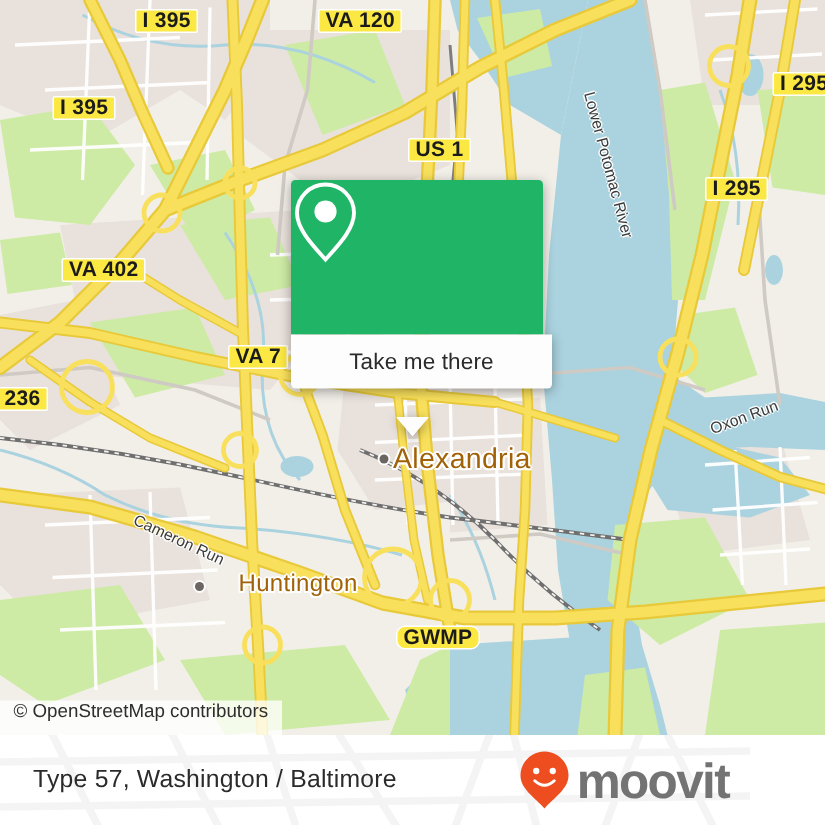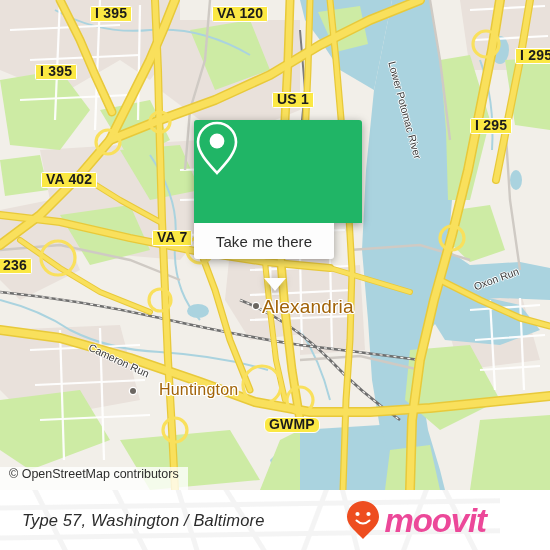--- a/index.html
+++ b/index.html
@@ -19,21 +19,21 @@
   #popup{
     position:absolute;left:194px;top:120px;width:168px;
     filter:drop-shadow(0 2px 4px rgba(0,0,0,.35));
   }
   #popup-top{
     width:168px;height:103px;background:#20b566;
     border-radius:3px 3px 0 0;
     display:flex;align-items:center;justify-content:center;
   }
   #popup-bot{
-    width:140px;height:36px;background:#fdfdfd;
+    width:174px;height:36px;background:#fdfdfd;
     border-radius:0 0 3px 3px;
     display:flex;align-items:center;justify-content:center;
     position:relative;
   }
   #popup-bot .lbl{
     font-size:15px;color:#2b2b2b;letter-spacing:.1px;white-space:nowrap;
   }
   #popup-tail{
     position:absolute;left:70px;top:158px;width:0;height:0;
     border-left:11px solid transparent;border-right:11px solid transparent;
@@ -45,33 +45,33 @@
     position:absolute;left:0;top:467px;height:23px;
     background:rgba(255,255,255,.78);
     display:flex;align-items:flex-start;padding:0 9px 0 9px;
     box-sizing:border-box;
   }
   #osm span{font-size:12.5px;color:#2e2e2e;white-space:nowrap;}
 
   
   #footer{
     position:absolute;left:0;top:490px;width:500px;height:60px;
-    background:#ffffff;overflow:hidden;font-style:italic;
+    background:#ffffff;overflow:hidden;
   }
   #footer-roads{position:absolute;left:0;top:0;opacity:.30;}
   #footer-title{
     position:absolute;left:22px;top:50%;transform:translateY(-50%);
     font-size:16.5px;color:#2b2b2b;white-space:nowrap;letter-spacing:.15px;
   }
   #brand{
     position:absolute;right:14px;top:50%;transform:translateY(-50%);
     display:flex;align-items:center;gap:4px;
   }
   #brand .wordmark{
-    font-size:33px;line-height:33px;color:#ec4899;font-weight:bold;
+    font-size:33px;line-height:33px;color:#737373;font-weight:bold;
     letter-spacing:-1.1px;
   }
 
   
   .shield{
     position:absolute;background:#fbe843;border:1.4px solid #ffffff;
     border-radius:1.5px;color:#1b1b1b;font-size:14px;font-weight:bold;
     padding:1px 4px 2px 4px;white-space:nowrap;line-height:11px;
     box-sizing:border-box;letter-spacing:.2px;
   }

